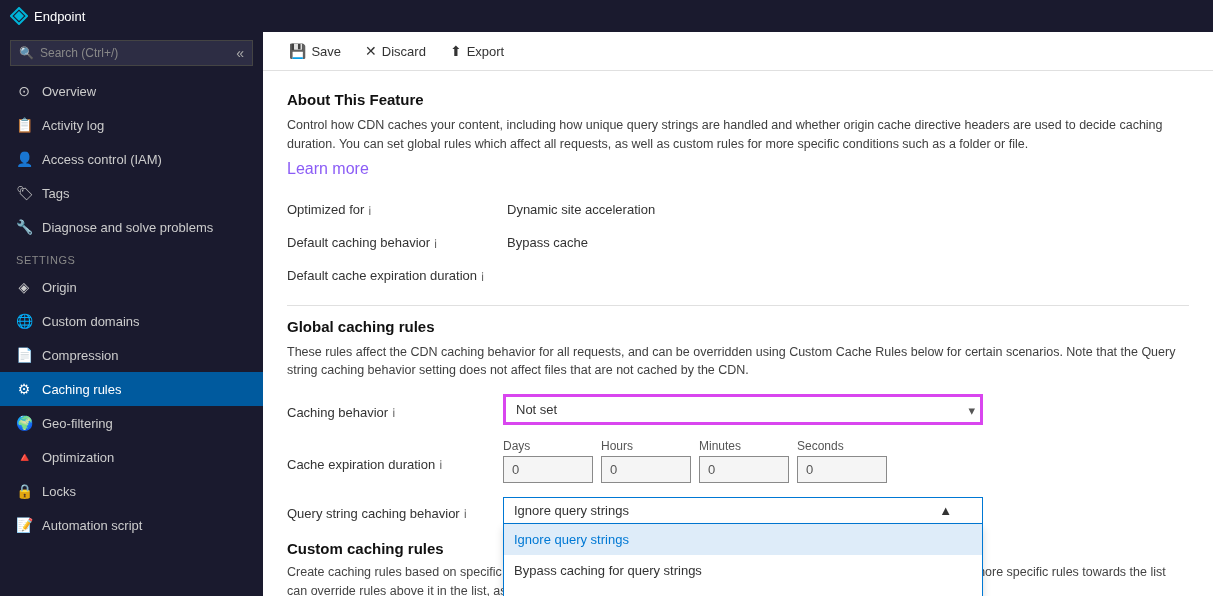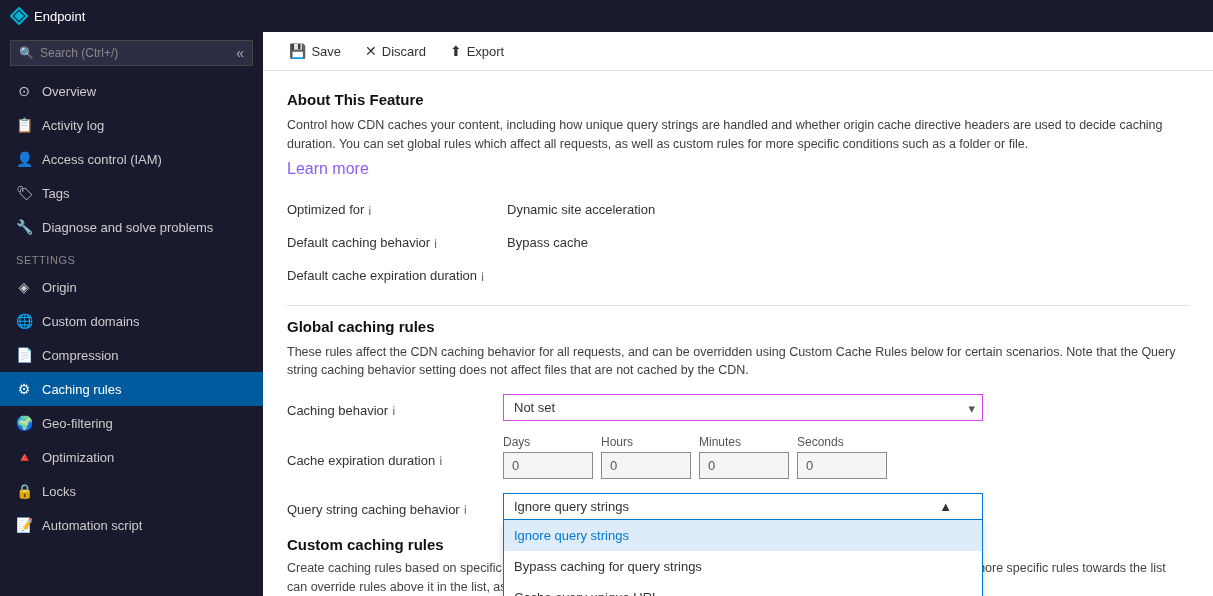--- a/index.html
+++ b/index.html
@@ -188,21 +188,21 @@
     }
 
     
     .dropdown-wrapper {
       position: relative;
       flex: 1;
       max-width: 480px;
     }
     .dropdown-select {
       width: 100%;
-      border: 1px solid #d946ef;
+      border: 3px solid #d946ef;
       background: white;
       padding: 5px 28px 5px 10px;
       font-size: 13px;
       color: #333;
       appearance: none;
       cursor: pointer;
       outline: none;
     }
     .dropdown-arrow {
       position: absolute;

